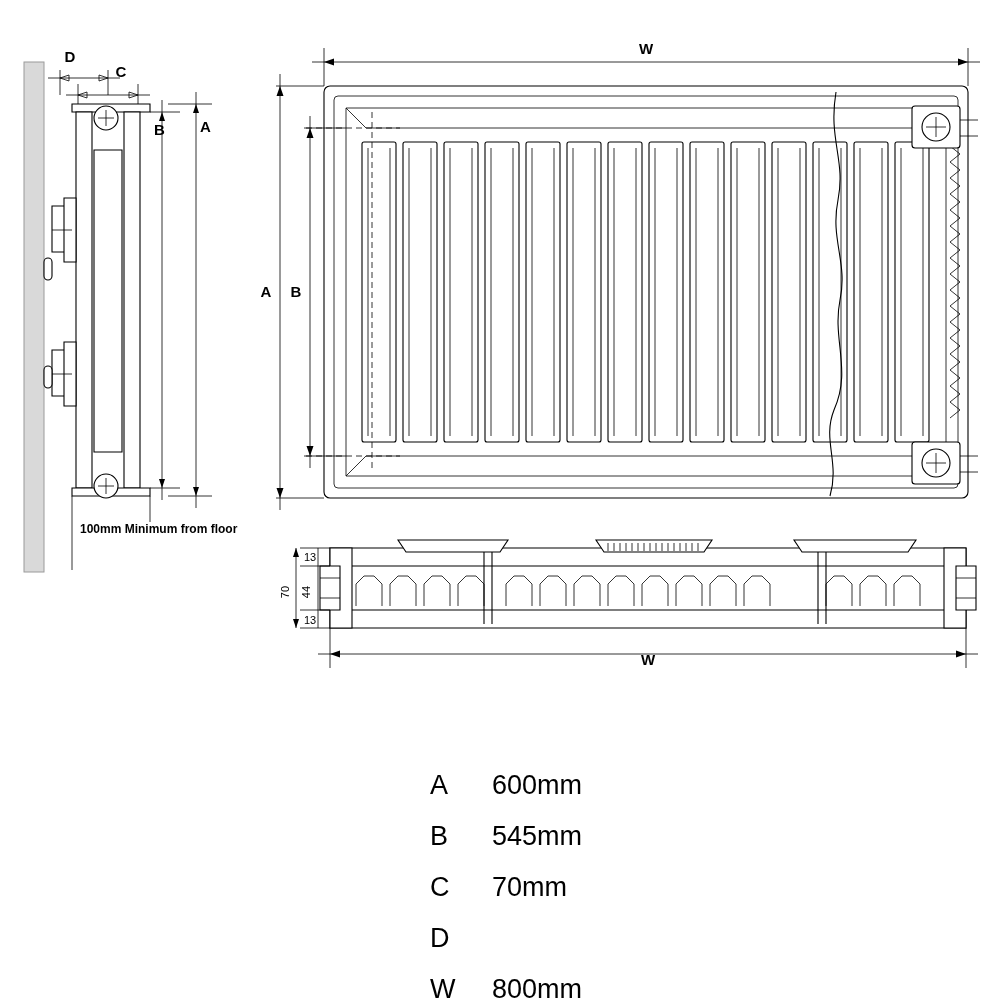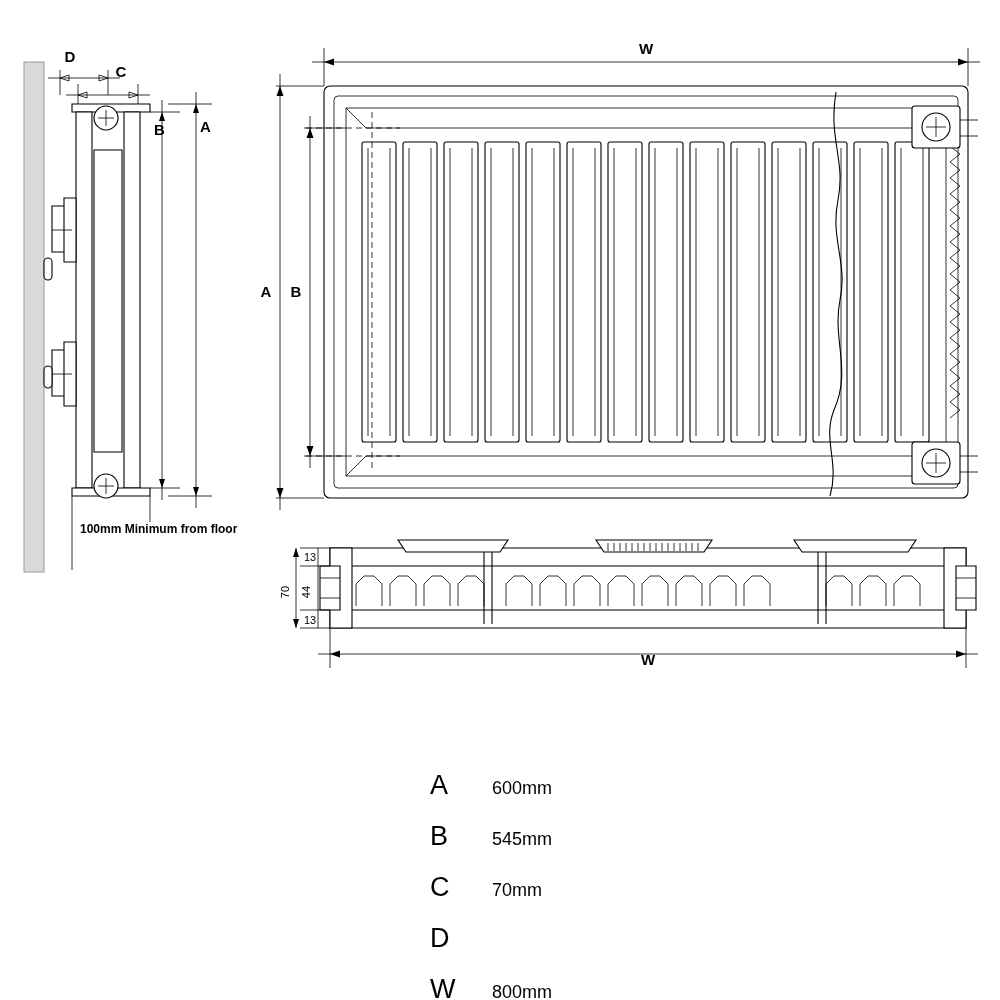--- a/index.html
+++ b/index.html
@@ -41,21 +41,21 @@
     align-items: baseline;
     height: 51px;
     font-size: 27px;
   }
   .legend-key {
     width: 62px;
     text-align: left;
     font-size: 27px;
   }
   .legend-val {
-    font-size: 18px;
+    font-size: 27px;
   }
 
   .note {
     position: absolute;
     left: 80px;
     top: 522px;
     width: 180px;
     font-size: 12px;
     font-weight: bold;
     line-height: 1.32;

